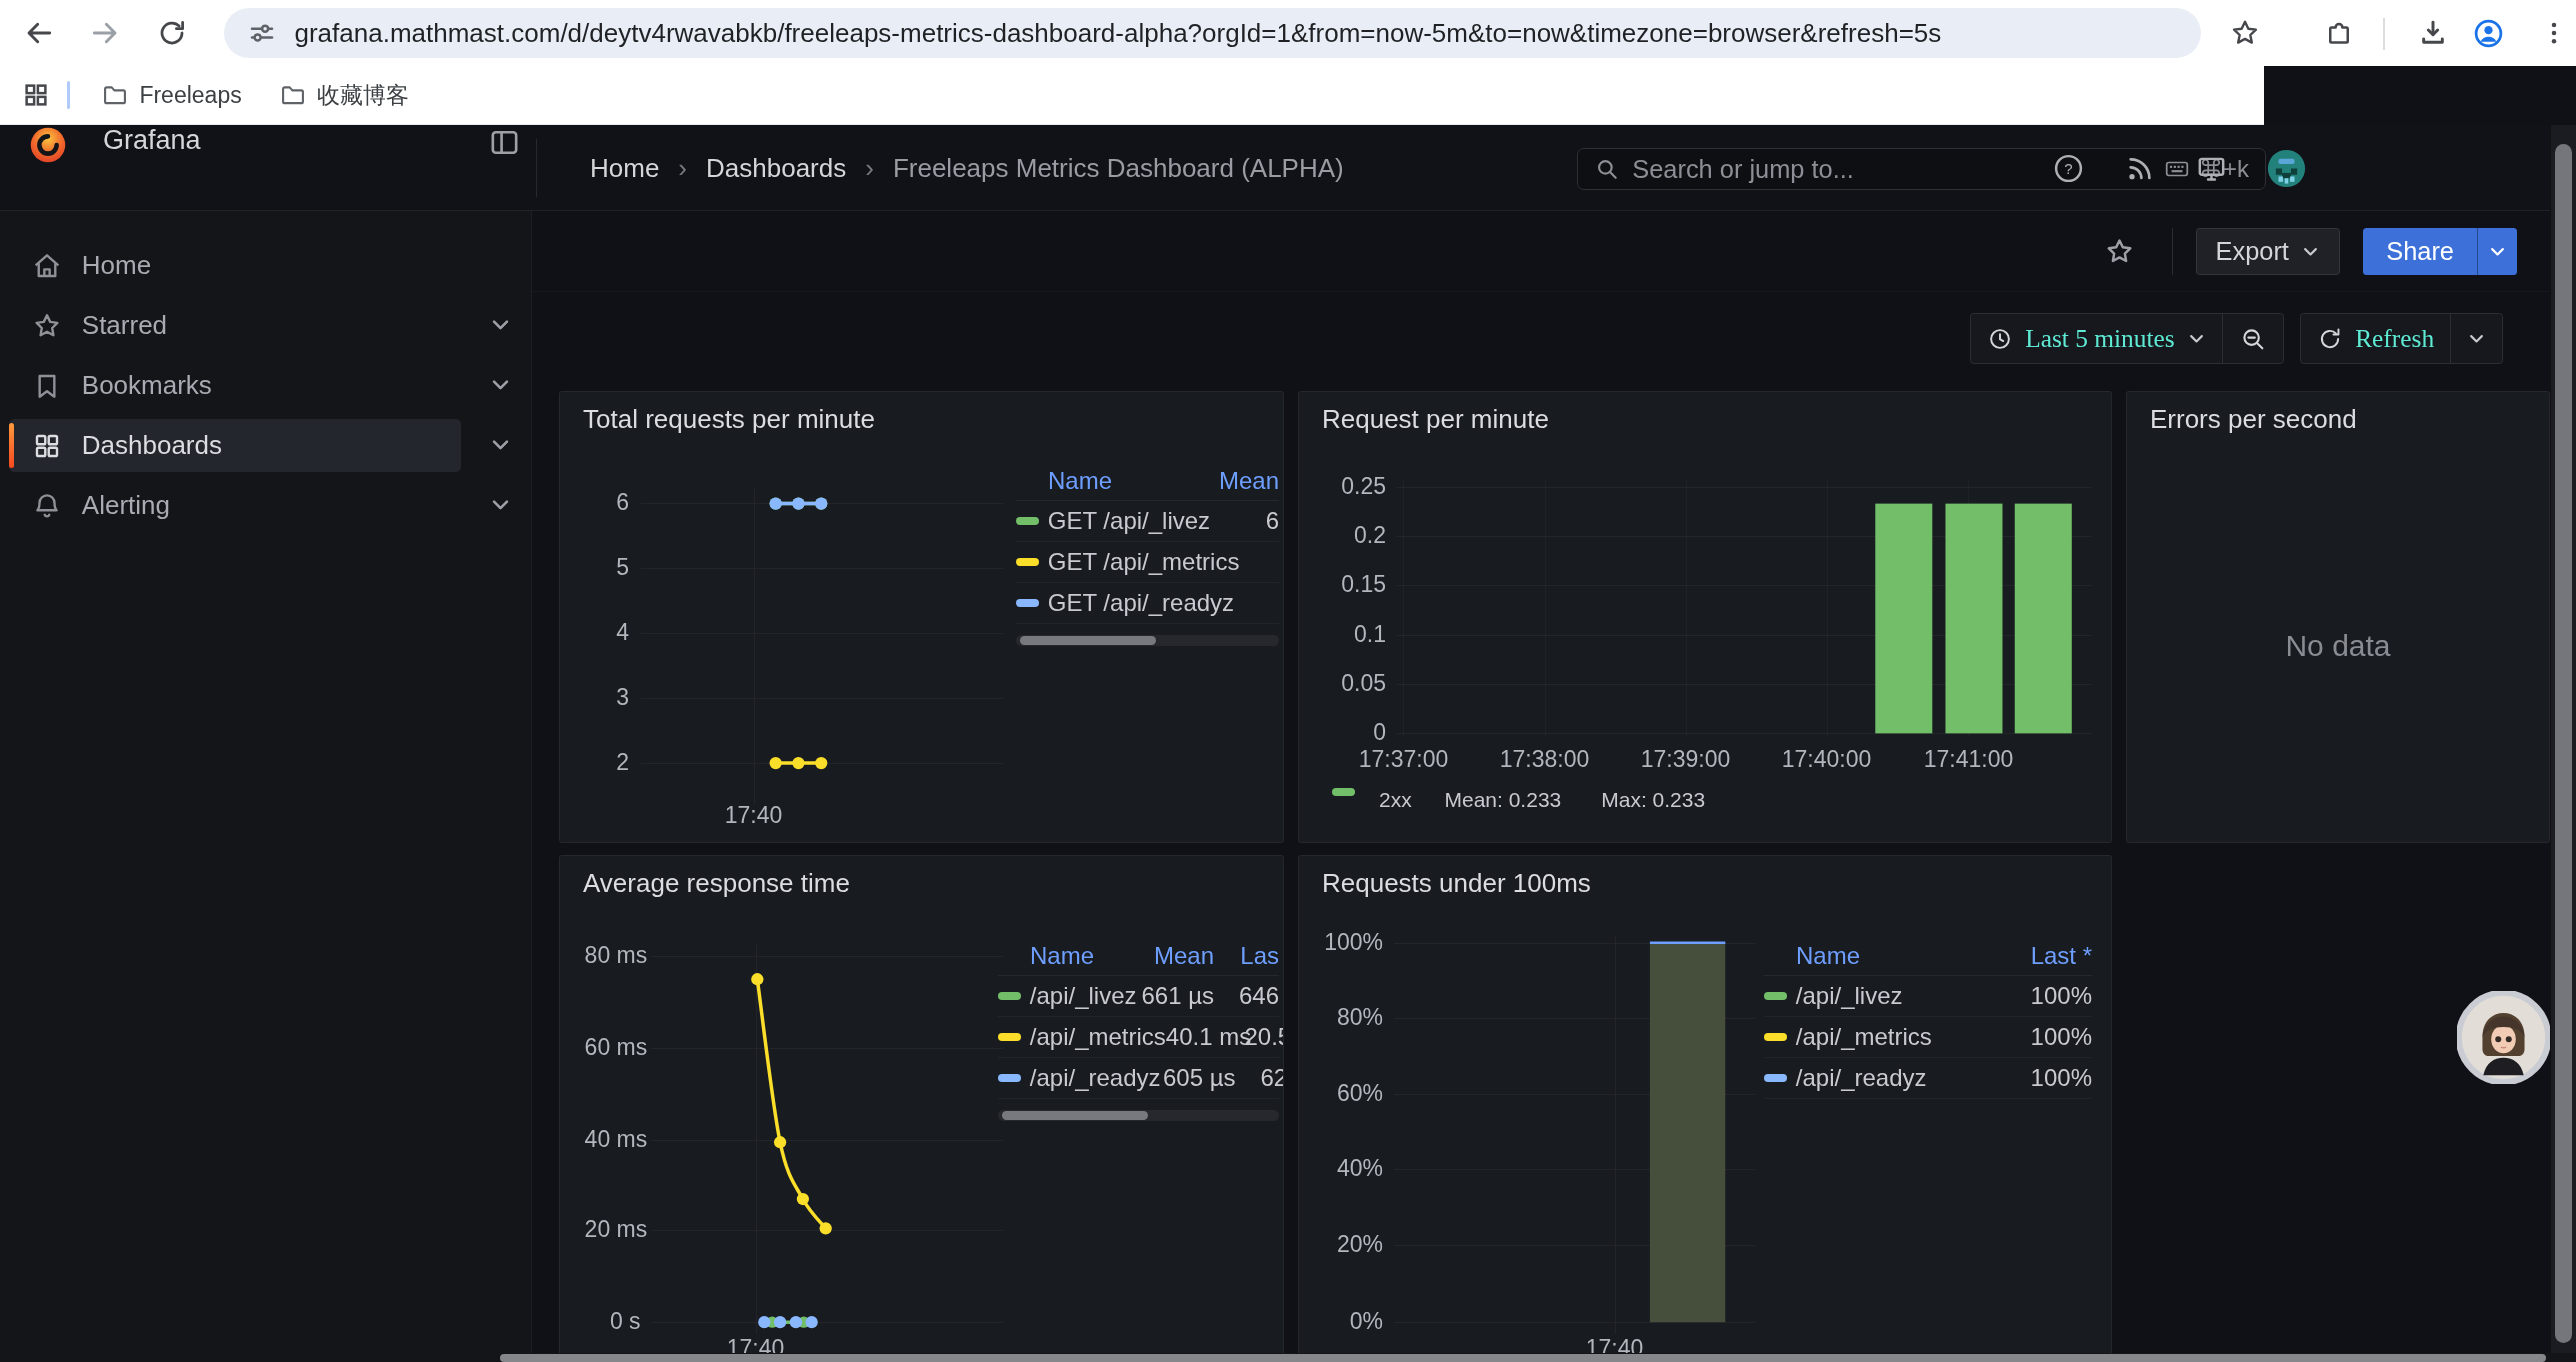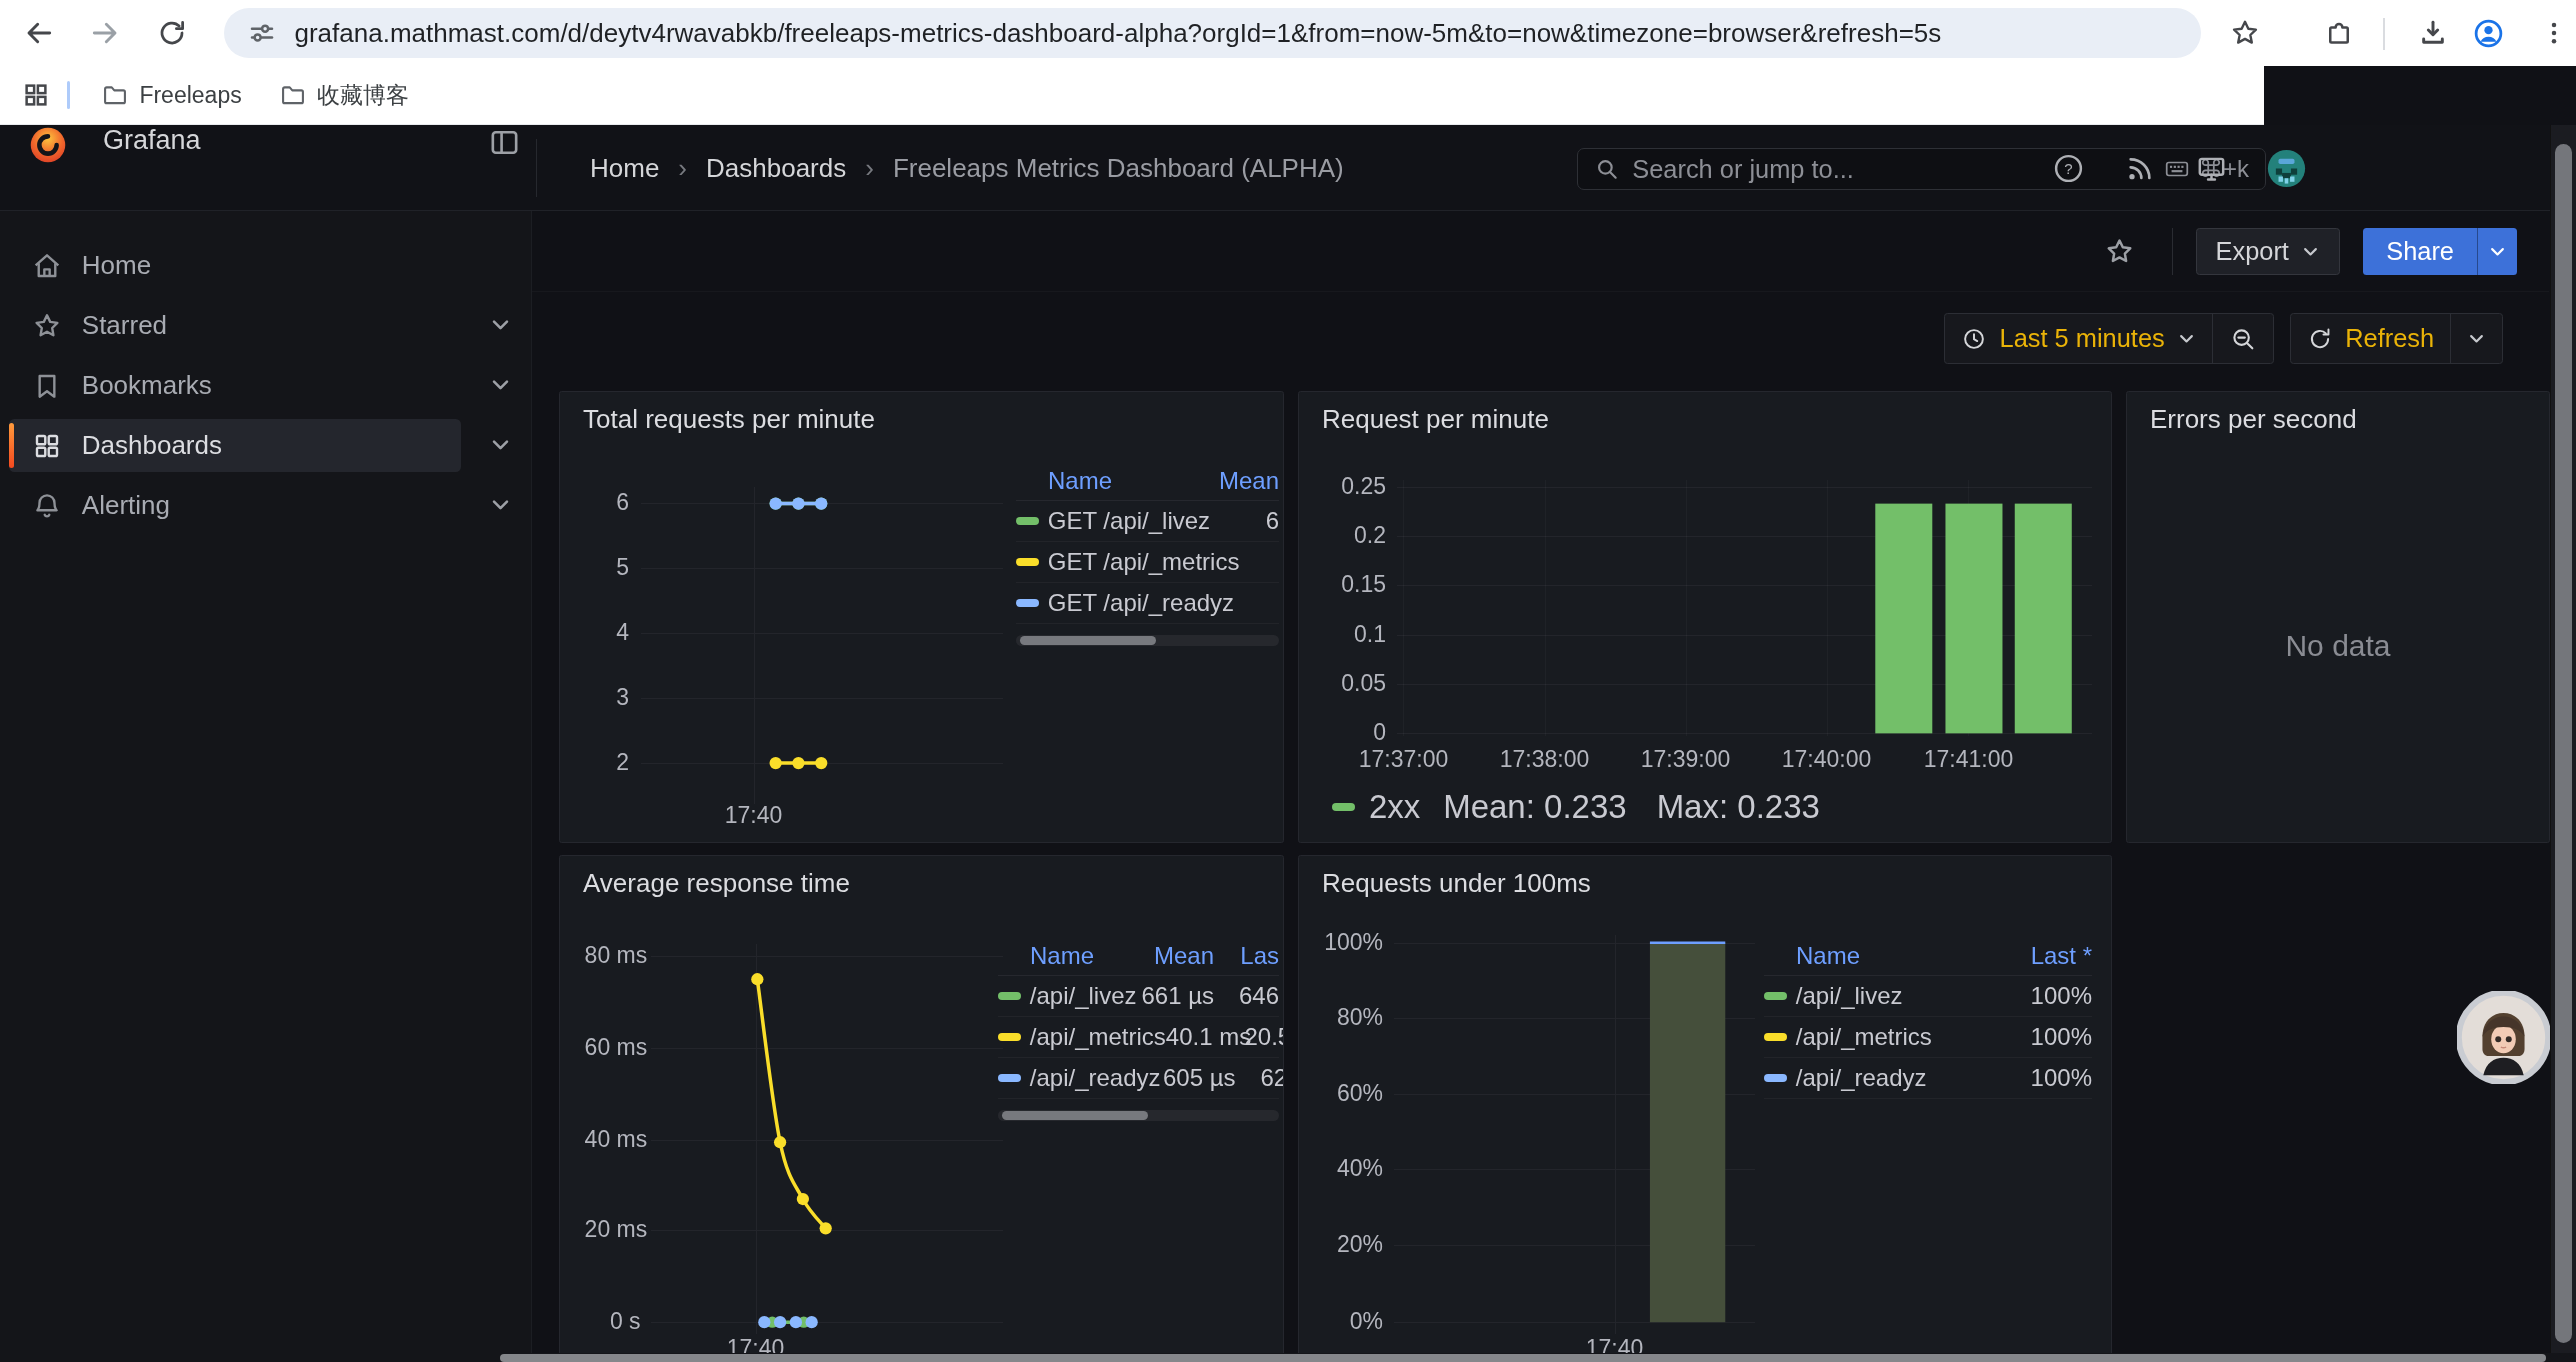--- a/index.html
+++ b/index.html
@@ -34,21 +34,21 @@
 
   .actionsrow{position:absolute;left:532px;top:86px;width:2017px;height:81px;display:flex;align-items:center;justify-content:flex-end;padding-right:32px;gap:23px;border-bottom:0.9px solid #17181d;}
   .vdiv{width:0.9px;height:47px;background:#2a2c32;}
   .btn{height:47px;border-radius:3.5px;display:flex;align-items:center;font-size:25.4px;}
   .btn.dark{background:#1f2127;border:0.9px solid #34363d;color:#d5d6d9;padding:0 19px;gap:12.3px;}
   .btn.blue{background:#3d71d9;color:#ffffff;padding:0;}
   .btn.blue .main{padding:0 23px;display:flex;align-items:center;height:100%;}
   .btn.blue .chev{width:40px;display:flex;align-items:center;justify-content:center;height:100%;border-left:0.9px solid rgba(0,0,0,.35);}
 
   .timebar{position:absolute;left:532px;top:174px;width:2017px;height:79px;display:flex;align-items:center;justify-content:flex-end;padding-right:46px;gap:16px;}
-  .tgroup{height:51px;background:#17181d;border:0.9px solid #2c2e35;border-radius:3.5px;display:flex;color:#eab308;font-size:25.4px;}
+  .tgroup{height:51px;background:#17181d;border:0.9px solid #2c2e35;border-radius:3.5px;display:flex;color:#5eead4;font-size:25.4px;font-family:Liberation Serif, serif;}
   .tseg{display:flex;align-items:center;height:100%;padding:0 16px;gap:12.3px;}
   .tsep{width:0.9px;height:100%;background:#2c2e35;}
 
   
   .sidebar{position:absolute;left:0;top:86px;width:532px;height:1152px;background:#141519;border-right:0.9px solid #1c1e23;padding-top:24.6px;}
   .sitem{position:relative;height:60px;margin:0 0 0 0;display:flex;align-items:center;}
   .slink{position:relative;height:53px;margin-left:8.8px;width:452px;border-radius:5.3px;display:flex;align-items:center;gap:19px;padding-left:22px;}
   .sitem .label{font-size:26px;color:#a8abb2;}
   .sitem.sel .slink{background:#24262d;}
   .sitem.sel .label{color:#dcdde1;}
@@ -69,21 +69,21 @@
   .legend{position:absolute;font-size:24px;color:#c9cad1;}
   .lhead,.lrow{display:flex;align-items:center;}
   .lhead{height:39px;color:#6e9fff;font-weight:500;border-bottom:0.9px solid #26282e;}
   .lrow{height:41px;border-bottom:0.9px solid #222429;}
   .lpill{width:23px;height:8px;border-radius:4.4px;margin-right:8.8px;flex:0 0 auto;}
   .lpad{width:32px;flex:0 0 auto;}
   .lname{flex:1;white-space:nowrap;overflow:visible;}
   .lval{text-align:right;white-space:nowrap;flex:0 0 auto;}
   .lsb{height:11.4px;border-radius:6.1px;background:#26282d;margin-top:10.5px;position:relative;}
   .lsb .thumb{position:absolute;left:3.5px;top:1.3px;height:8.8px;width:52%;border-radius:5.3px;background:#77797e;}
-  .legend2{position:absolute;display:flex;align-items:center;font-size:33px;color:#c9cad1;gap:14px;}
+  .legend2{position:absolute;display:flex;font-size:21px;color:#c9cad1;gap:24px;}
 
   
   .vsb{position:absolute;right:0;top:0;width:26px;height:1238px;background:#1b1c21;border-left:0.9px solid #111;}
   .vsb .thumb{position:absolute;left:4.4px;top:19px;width:16.7px;height:1199px;border-radius:8.8px;background:#74767b;}
   .hsb{position:absolute;left:0;bottom:0;height:9.6px;width:2576px;background:#141519;}
   .hsb .thumb{position:absolute;left:500px;right:30px;top:0.9px;height:8px;border-radius:4.4px;background:#85878b;}
 
   .floatavatar{position:absolute;left:2457px;top:866px;width:93px;height:93px;border-radius:50%;}
 </style>
 </head>

